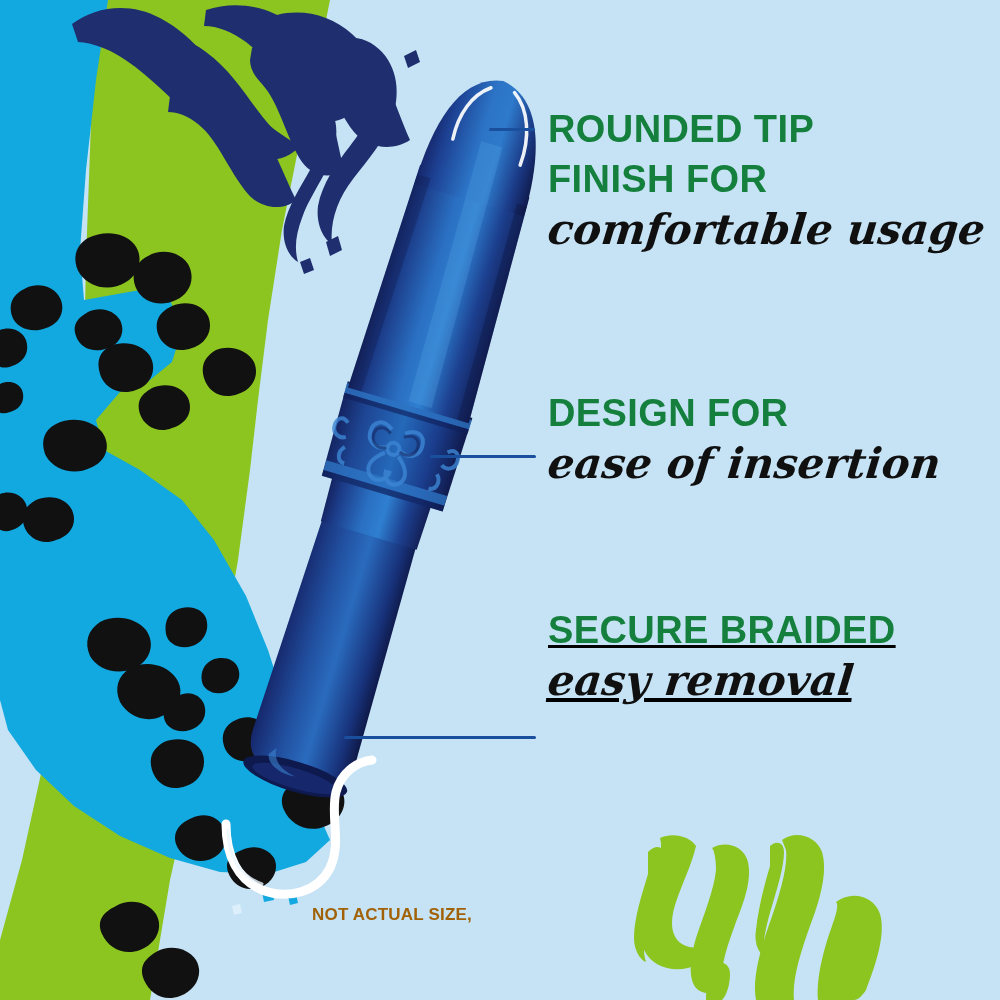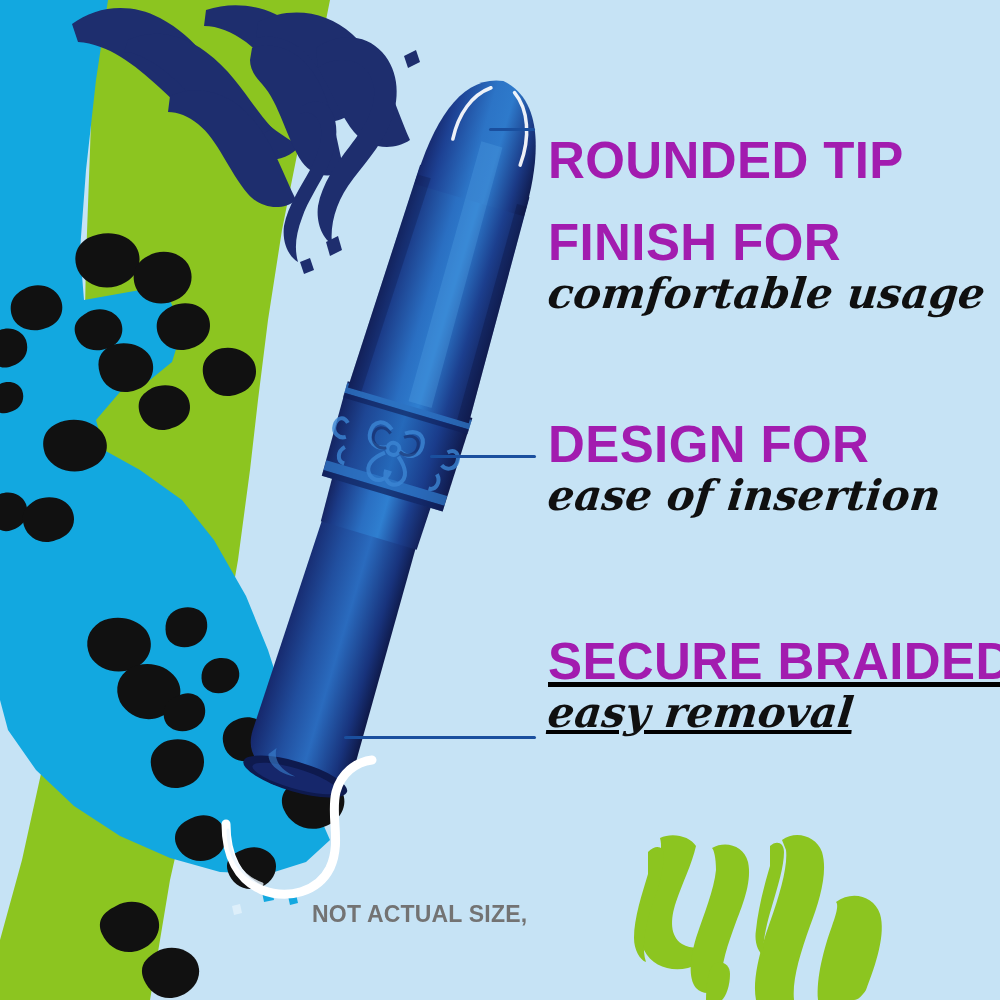--- a/index.html
+++ b/index.html
@@ -3,28 +3,27 @@
 <meta charset="utf-8">
 <style>
   html,body{margin:0;padding:0;}
   body{width:1000px;height:1000px;overflow:hidden;
        font-family:"Liberation Sans",sans-serif;background:#c6e3f5;}
   #stage{position:relative;width:1000px;height:1000px;overflow:hidden;background:#c6e3f5;}
   #art{position:absolute;left:0;top:0;width:1000px;height:1000px;}
 
   .callout{position:absolute;}
   .hd{
-    color:#a21caf;
+    color:#15803d;
     font-weight:700;
-    font-size:51px;
+    font-size:38px;
     letter-spacing:0.4px;
     line-height:50px;
     white-space:nowrap;
     text-transform:uppercase;
-    margin-top:32px;
   }
   .script{
     color:#101010;
     font-family:"DejaVu Serif",serif;
     font-style:italic;
     font-weight:700;
     font-size:42px;
     line-height:52px;
     white-space:nowrap;
     transform:skewX(-6deg);
@@ -35,21 +34,21 @@
   #c1{left:548px;top:104px;}
   #c2{left:548px;top:388px;}
   #c3{left:548px;top:605px;text-decoration:underline;}
 
   #lead1{left:489px;top:128px;width:46px;}
   #lead2{left:430px;top:455px;width:106px;}
   #lead3{left:344px;top:736px;width:192px;}
 
   #disclaimer{
     position:absolute;left:312px;top:898px;
-    color:#737373;font-weight:700;font-size:23px;line-height:33px;
+    color:#a16207;font-weight:700;font-size:17px;line-height:33px;
     letter-spacing:0.2px;text-transform:uppercase;white-space:nowrap;
   }
 </style>
 </head>
 <body>
 
 <div id="stage">
 
   <svg id="art" viewBox="0 0 1000 1000">
     <defs>

